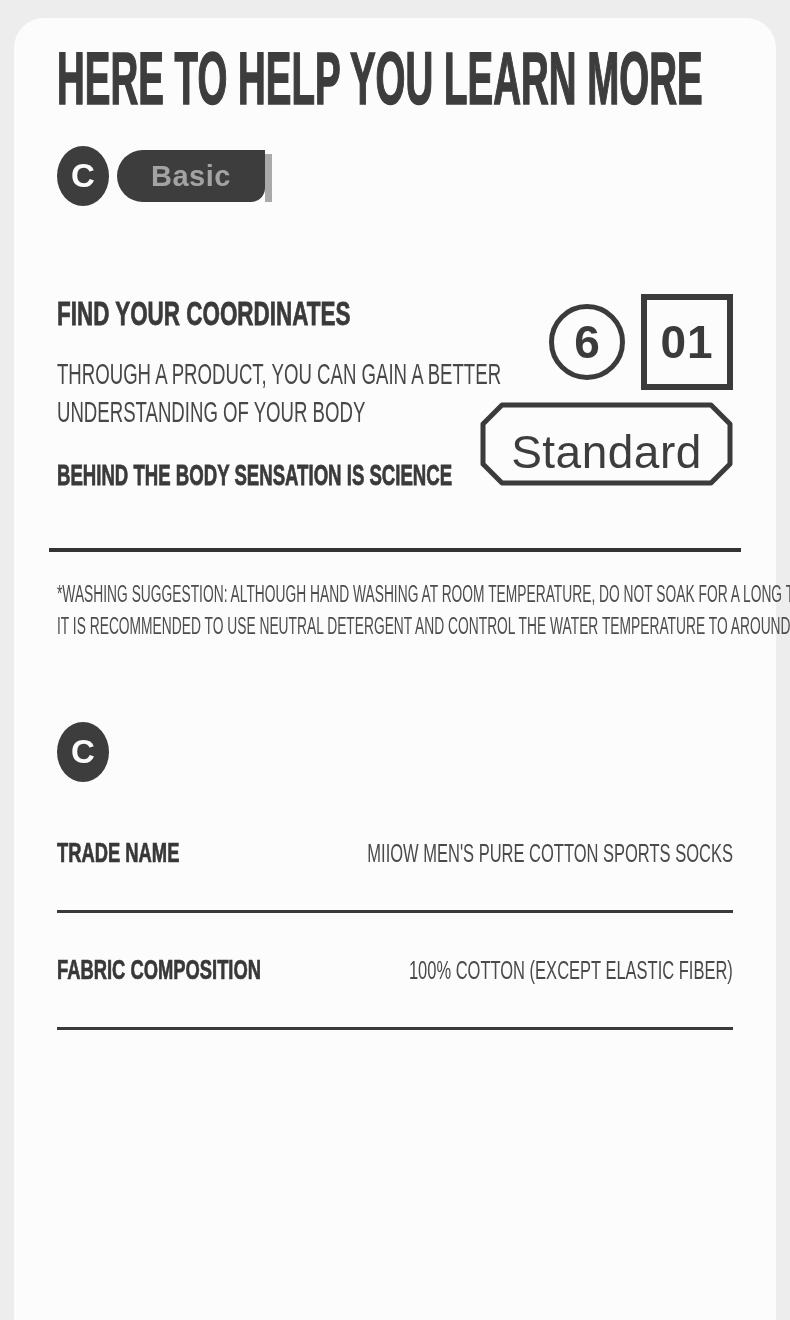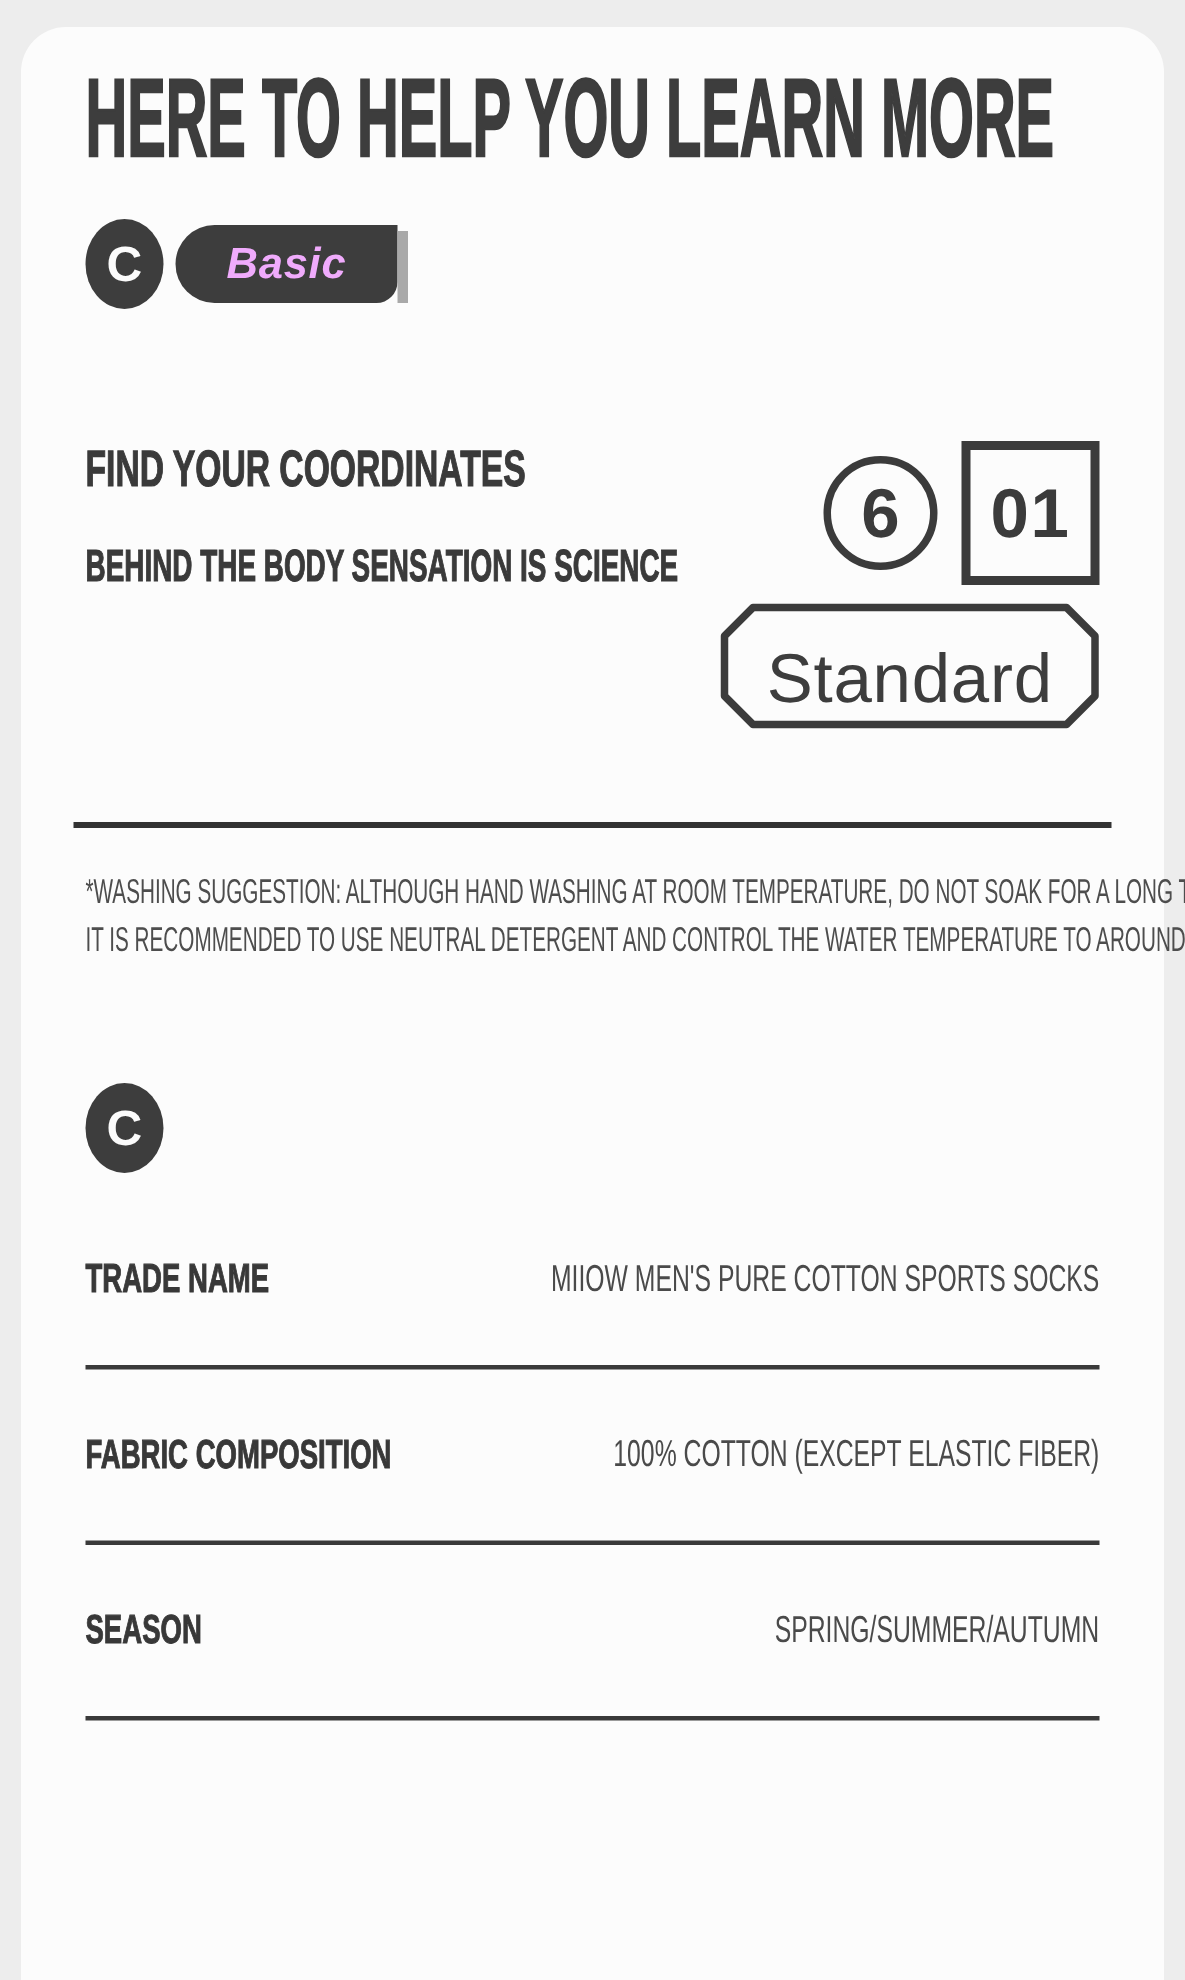--- a/index.html
+++ b/index.html
@@ -35,21 +35,21 @@
   .pill {
     position:relative; margin-left:8px; height:52px; min-width:148px;
     background:#3d3d3d; border-radius:26px 0 14px 26px;
     display:flex; align-items:center; justify-content:center;
     padding:0 26px;
   }
   .pill::after {
     content:""; position:absolute; right:-7px; top:4px; bottom:0; width:7px;
     background:#a9a9a9;
   }
-  .pill-label { color:#f0abfc; font-size:29px; font-weight:700; letter-spacing:.5px;font-style:italic; }
+  .pill-label { color:#a3a3a3; font-size:29px; font-weight:700; letter-spacing:.5px; }
   .badge-basic { margin-top:30px; }
   .badge-detail { margin-top:80px; }
 
   
   .coords { margin-top:88px; display:flex; }
   .coords-left { width:420px; }
   .coords-heading {
     font-size:34px; font-weight:700; color:#3a3a3a;
     transform:scaleX(0.66); -webkit-text-stroke:0.8px #3a3a3a;
   }
@@ -114,20 +114,24 @@
       <div class="c-logo">C</div>
       <div class="pill">
         <span class="pill-label">Basic</span>
       </div>
     </div>
 
     
     <div class="coords">
       <div class="coords-left">
         <div class="coords-heading cond">FIND YOUR COORDINATES</div>
+        <div class="coords-sub">
+          <span class="cond">THROUGH A PRODUCT, YOU CAN GAIN A BETTER</span><br>
+          <span class="cond">UNDERSTANDING OF YOUR BODY</span>
+        </div>
         <div class="coords-tagline cond">BEHIND THE BODY SENSATION IS SCIENCE</div>
       </div>
       <div class="coords-graphics">
         <div class="num-row">
           <div class="num-circle">6</div>
           <div class="num-box">01</div>
         </div>
         <div class="octagon-wrap">
           <svg width="253" height="84" viewBox="0 0 253 84">
             <polygon points="22,3 231,3 250,22 250,62 231,81 22,81 3,62 3,22" fill="none" stroke="#3b3b3b" stroke-width="5" stroke-linejoin="round"></polygon>
@@ -154,20 +158,16 @@
     
     <div class="spec-table">
       <div class="spec-row">
         <span class="spec-label">TRADE NAME</span>
         <span class="spec-value">MIIOW MEN'S PURE COTTON SPORTS SOCKS</span>
       </div>
       <div class="spec-row">
         <span class="spec-label">FABRIC COMPOSITION</span>
         <span class="spec-value">100% COTTON (EXCEPT ELASTIC FIBER)</span>
       </div>
-      <div class="spec-row">
-        <span class="spec-label">SEASON</span>
-        <span class="spec-value">SPRING/SUMMER/AUTUMN</span>
-      </div>
     </div>
 
   </div>
 </div>
 
 </body></html>

